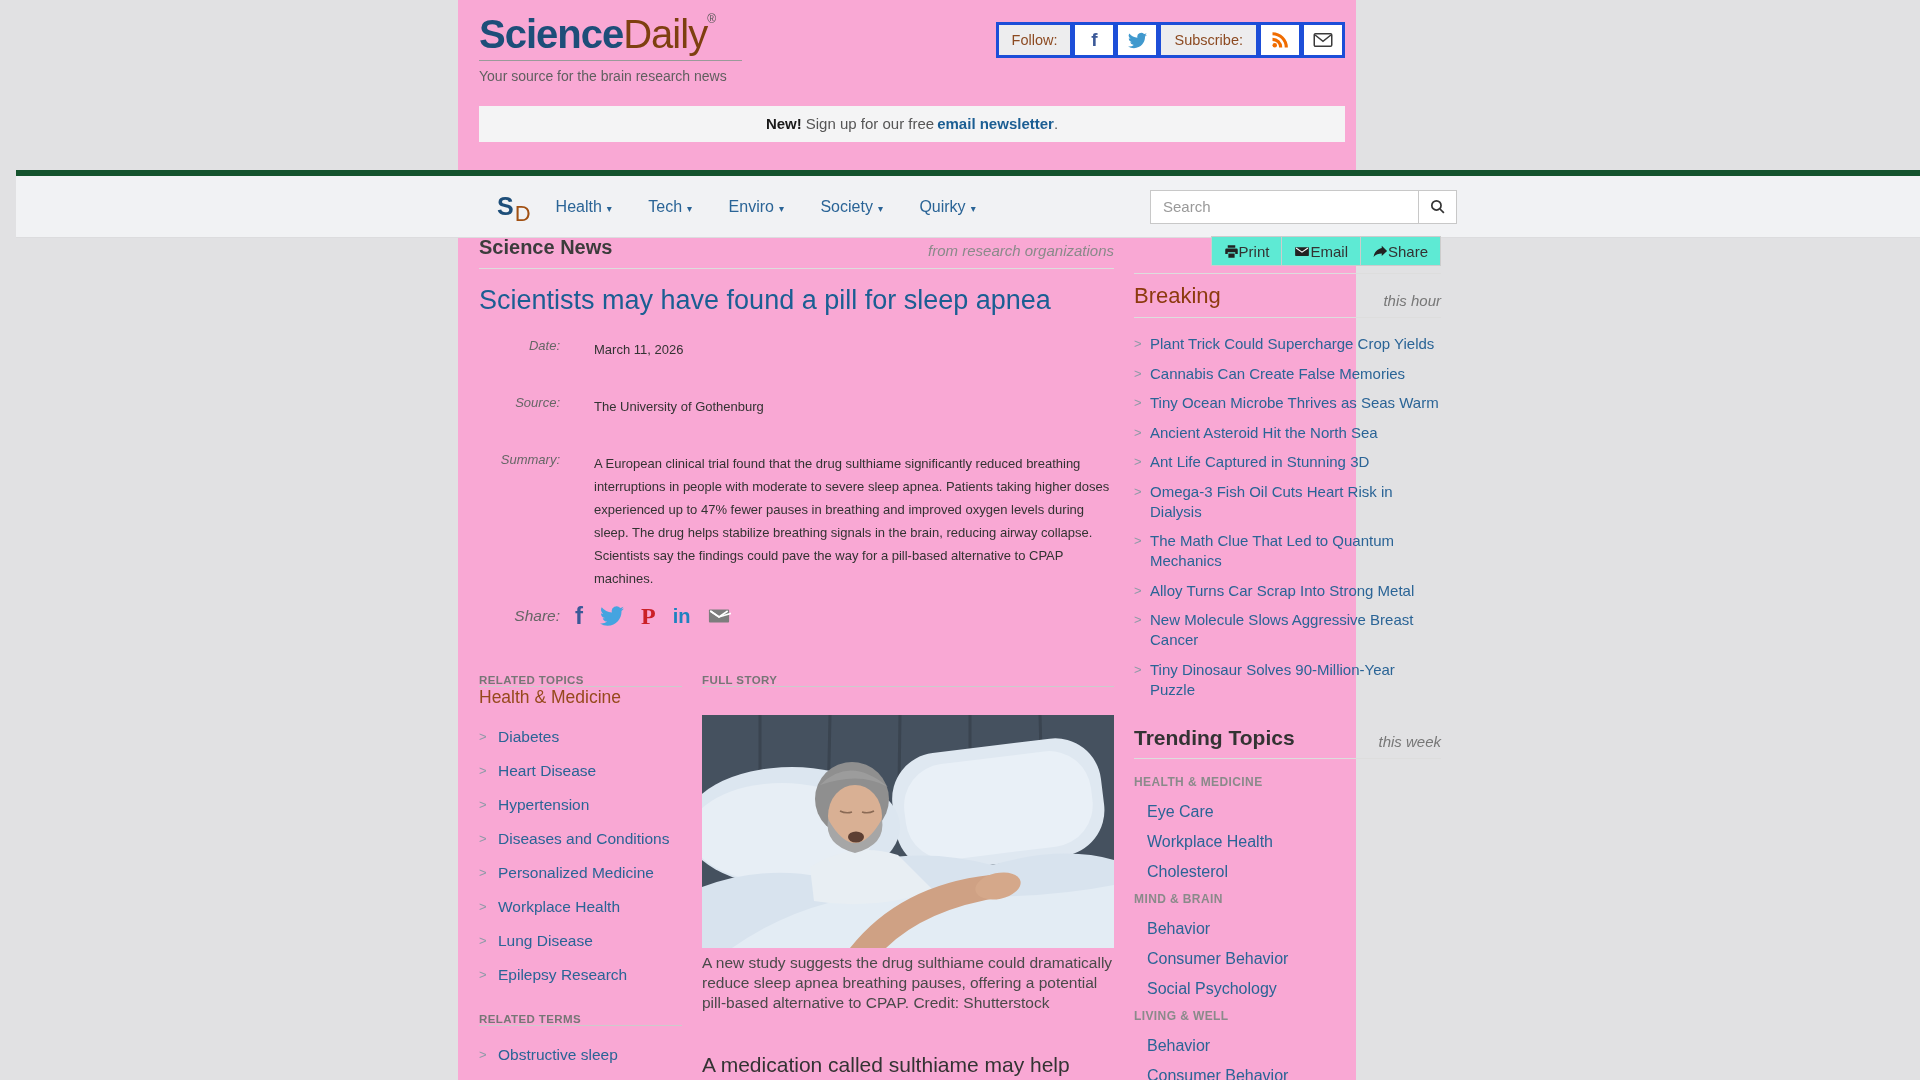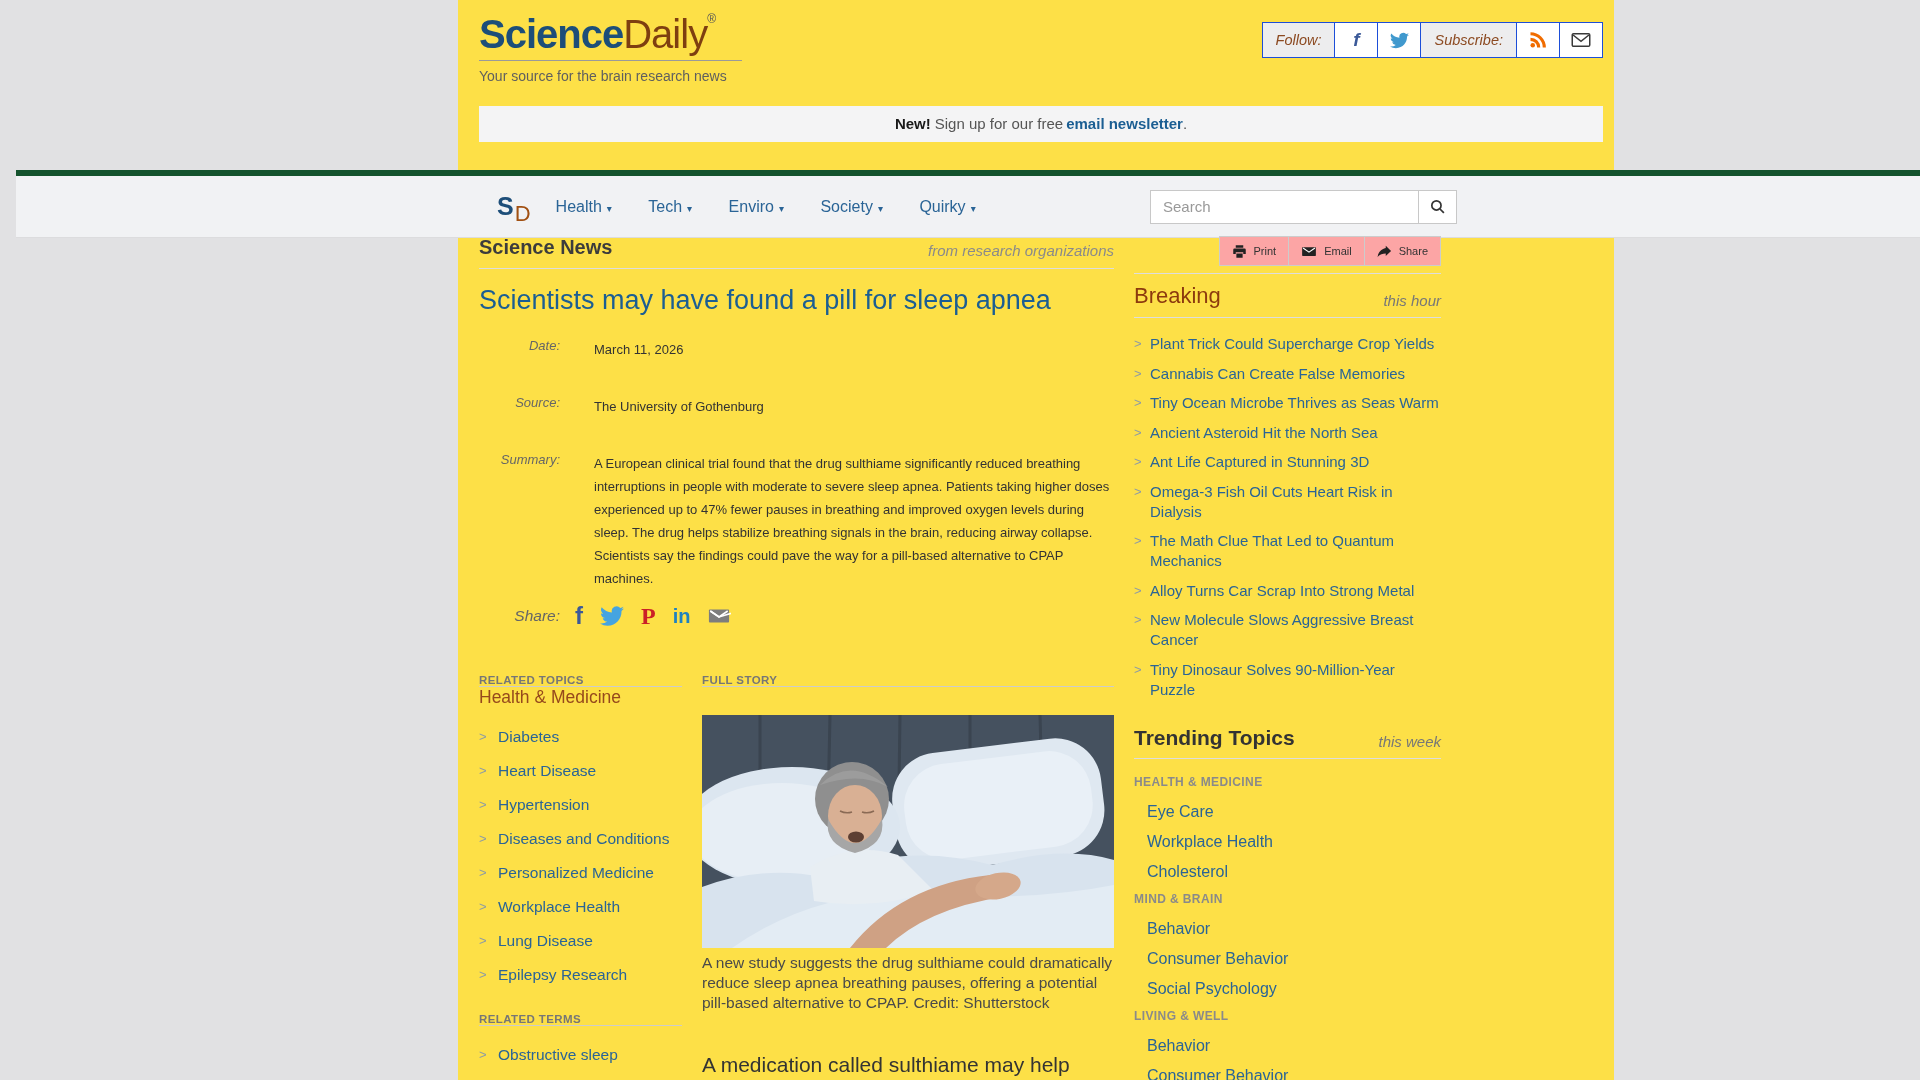--- a/index.html
+++ b/index.html
@@ -1,31 +1,31 @@
 <!DOCTYPE html>
 <html><head>
 <meta charset="utf-8">
 <style>
   * { margin:0; padding:0; box-sizing:border-box; }
   html,body { width:1920px; height:1080px; }
   body { font-family:"Liberation Sans","DejaVu Sans",sans-serif; background:#e1e1e3; }
   .page { position:relative; width:1920px; height:1080px; overflow:hidden; }
-  .container { position:absolute; left:458px; top:0; width:1156px; height:1080px; background:#fde047; }
+  .container { position:absolute; left:458px; top:0; width:898px; height:1080px; background:#f9a8d4; }
 
   
   header { padding:12px 11px 0 21px; }
   .header-top { display:flex; justify-content:space-between; align-items:flex-start; }
   .logo { display:inline-block; border-bottom:1px solid #9a9a9a; padding:0 26px 3px 0; cursor:pointer; }
   .logo-science { font-size:40px; font-weight:bold; color:#1d4e79; letter-spacing:-1px; }
   .logo-daily { font-size:40px; color:#7e3f10; letter-spacing:-1px; }
   .logo-reg { font-size:12px; color:#555; vertical-align:top; }
   .tagline { margin-top:7px; font-size:14px; color:#5f5f5f; }
 
   .social-group { display:flex; margin-top:10px; }
-  .social-cell { height:36px; border:1px solid #1d4ed8; margin-left:-1px; display:flex; align-items:center; justify-content:center; background:#fff; cursor:pointer;font-style:italic; }
+  .social-cell { height:36px; border:3px solid #1d4ed8; margin-left:-1px; display:flex; align-items:center; justify-content:center; background:#fff; cursor:pointer; }
   .social-label { background:#ededee; color:#8c4a21; font-size:14.5px; padding:0 13px; cursor:default; }
   .social-icon { width:44px; }
   .fb-glyph { color:#3b5998; font-weight:bold; font-size:19px; }
   .banner { margin-top:22px; height:36px; background:#f4f4f5; text-align:center; line-height:36px; font-size:15px; color:#555; }
   .banner .new { font-weight:bold; color:#1a1a1a; }
   .banner .mid { margin:0 3px 0 4px; }
   .banner-link { color:#1b5e93; font-weight:bold; cursor:pointer; }
 
   
   .navstrip { position:absolute; left:16px; top:170px; width:1920px; height:68px; background:#f1f2f4; border-top:6px solid #14532d; border-bottom:1px solid #dcdcde; }
@@ -72,21 +72,21 @@
   .linklist a { color:#2a6496; cursor:pointer; text-decoration:none; }
   .chev { position:absolute; left:0; top:0; color:#8c9aa6; font-size:13px; }
   .terms-head { margin-top:28px; }
 
   .figure { margin-top:28px; width:412px; height:233px; overflow:hidden; }
   .figcaption { margin-top:5px; font-size:15.5px; line-height:20px; color:#4a4a4a; }
   .lede { margin-top:36px; font-size:21px; line-height:31px; color:#333; }
 
   
   .toolbar { margin-top:14px; display:flex; justify-content:flex-end; }
-  .tool-btn { height:30px; padding:0 12px; border:1px solid #ccc; margin-left:-1px; background:#fca5a5; display:flex; align-items:center; gap:7px; font-size:11px; color:#333; cursor:pointer; font-family:inherit; }
+  .tool-btn { height:30px; padding:0 12px; border:1px solid #ccc; margin-left:-1px; background:#5eead4; display:flex; align-items:center; font-size:15px; color:#333; cursor:pointer; font-family:inherit; }
   .sidebar > .rule { margin-top:7px; }
   .side-row { margin-top:9px; display:flex; justify-content:space-between; align-items:flex-end; }
   .breaking-title { font-size:22px; font-weight:normal; color:#8c3a0e; }
   .side-note { font-size:15px; font-style:italic; color:#777; }
   .rule2 { border:none; border-top:1px solid #ddd; margin-top:8px; }
   .breaking-list { list-style:none; margin-top:16px; }
   .breaking-list li { position:relative; padding-left:16px; margin-bottom:9.5px; font-size:15px; line-height:20px; }
   .breaking-list a { color:#2a6496; cursor:pointer; text-decoration:none; }
   .trend-row { margin-top:26px; }
   .trending-title { font-size:21px; font-weight:bold; color:#333; }

